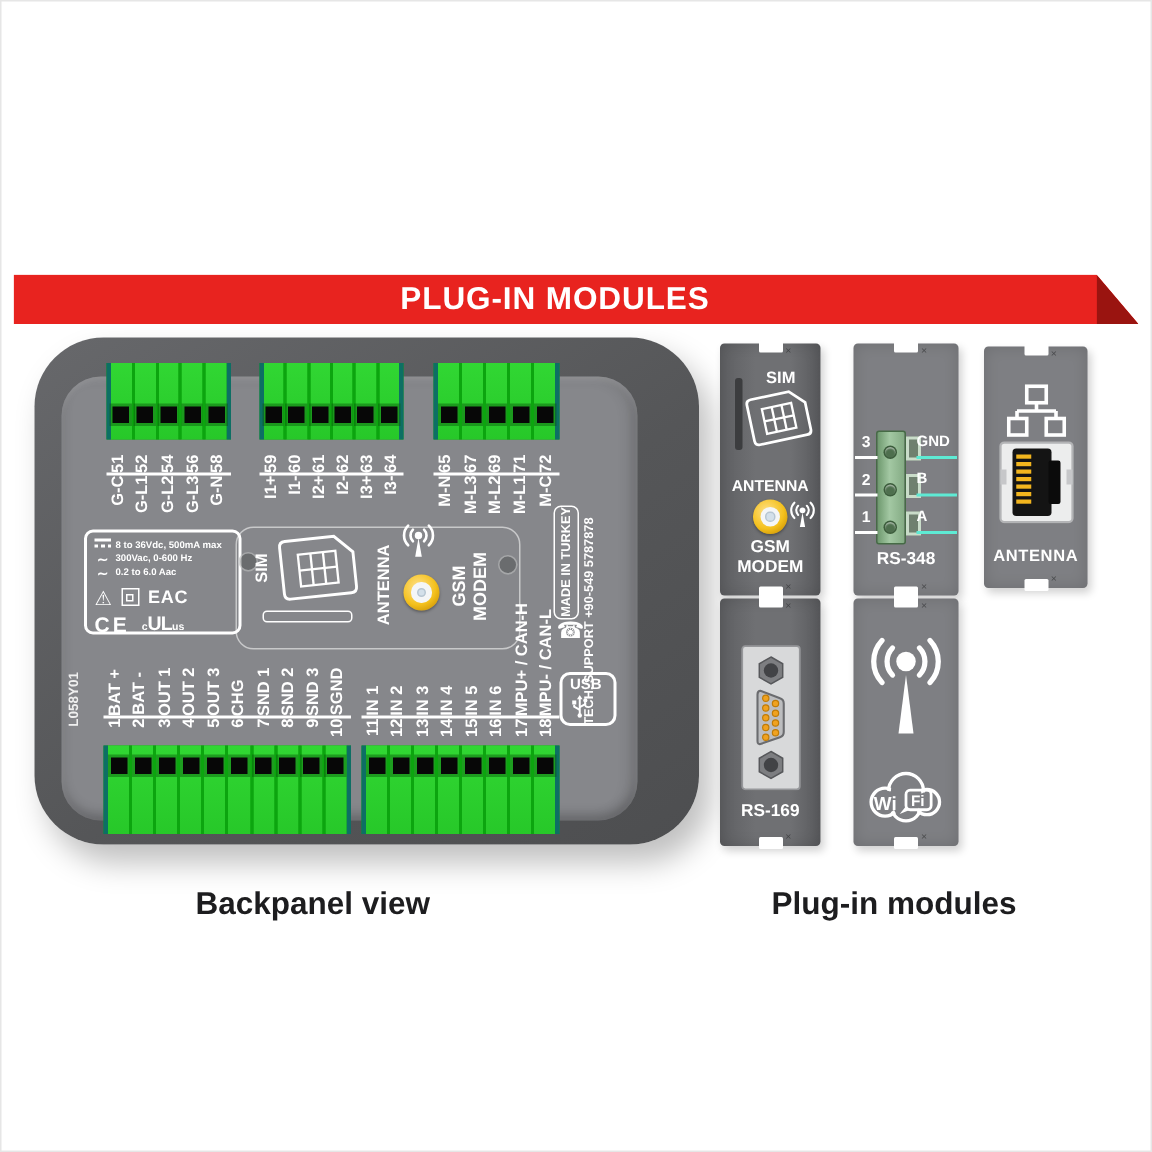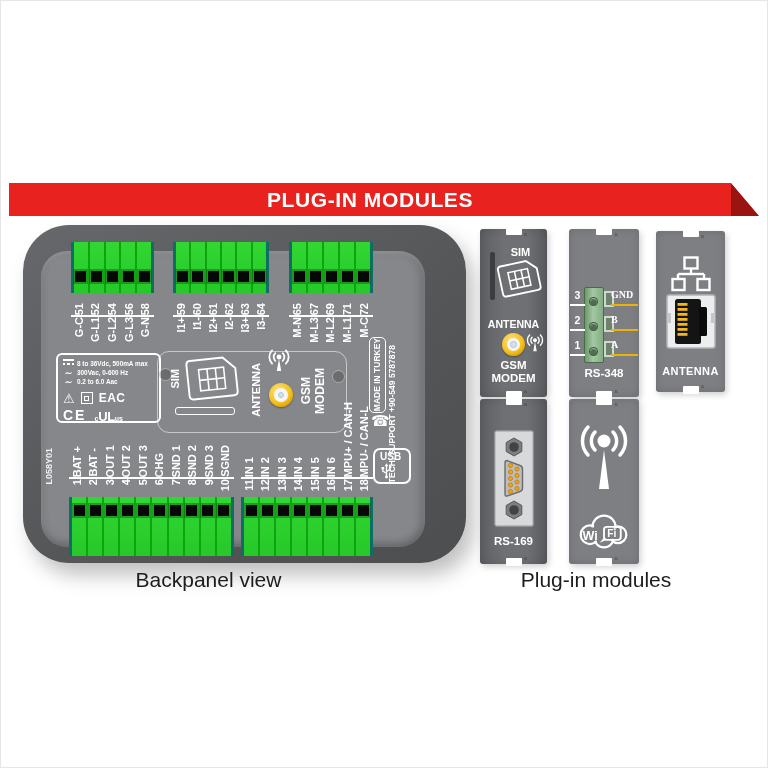--- a/index.html
+++ b/index.html
@@ -8,21 +8,21 @@
 
   
   .banner{position:absolute;left:8px;top:182px;width:750px;height:33px;background:#e8231f;
           clip-path:polygon(0 0, calc(100% - 28px) 0, 100% 100%, 0 100%);}
   .banner-fold{position:absolute;right:0;top:0;width:28px;height:33px;background:#9a1410;
           clip-path:polygon(0 0, 100% 100%, 0 100%);}
   .banner-title{position:absolute;left:0;right:28px;top:0;height:33px;line-height:33px;text-align:center;
           color:#fff;font-weight:bold;font-size:21px;letter-spacing:.6px;}
 
   
-  .caption{position:absolute;top:567px;font-weight:normal;font-size:21px;color:#1d1d1f;text-align:center;}
+  .caption{position:absolute;top:590px;font-weight:bold;font-size:21px;color:#1d1d1f;text-align:center;}
   .cap-back{left:75px;width:265px;}
   .cap-mod{left:465px;width:260px;}
 
   
   .device{position:absolute;left:22px;top:224px;width:443px;height:338px;border-radius:46px;
           background:linear-gradient(145deg,#67686b,#555658 55%,#4d4e50);
           box-shadow:8px 12px 20px rgba(0,0,0,.25);}
   .panel{position:absolute;left:18px;top:26px;width:384px;height:296px;background:#86878b;border-radius:26px;
           box-shadow:inset 0 2px 4px rgba(255,255,255,.18), inset 0 -4px 8px rgba(0,0,0,.2), inset -5px 0 9px rgba(0,0,0,.12);}
 
@@ -50,21 +50,21 @@
 
   
   .ratings{position:absolute;left:33px;top:128px;width:105px;height:70px;border:2px solid #fff;border-radius:6px;
            box-sizing:border-box;padding:4px 4px 2px 5px;color:#fff;}
   .rline{display:flex;align-items:center;gap:3px;font-size:6.4px;font-weight:bold;height:9px;}
   .dc-icon{display:inline-block;width:11px;height:7px;border-top:2px solid #fff;position:relative;flex:0 0 11px;}
   .dc-icon::after{content:"";position:absolute;left:0;top:2px;width:11px;height:2px;
            background:repeating-linear-gradient(90deg,#fff 0 2.5px,transparent 2.5px 4.5px);}
   .ac-icon{font-size:9px;font-weight:bold;width:11px;flex:0 0 11px;text-align:center;}
   .rsyms{display:flex;align-items:center;gap:6px;margin-top:3px;height:18px;}
-  .rsyms2{display:flex;gap:8px;margin-top:0;height:17px;}
+  .rsyms2{display:flex;align-items:center;gap:8px;margin-top:0;height:17px;}
   .warn{font-size:13px;line-height:1;}
   .dblsq{width:12px;height:12px;border:1.6px solid #fff;display:inline-flex;align-items:center;justify-content:center;box-sizing:border-box;}
   .dblsq span{width:5px;height:5px;border:1.2px solid #fff;box-sizing:border-box;}
   .eac{font-size:12px;font-weight:800;letter-spacing:.5px;}
   .ce{font-size:14px;font-weight:bold;letter-spacing:2px;}
   .ulmark i{font-style:normal;font-size:7px;font-weight:bold;}
   .ulmark b{font-size:13px;font-weight:800;letter-spacing:-.5px;}
 
   
   .vbox{position:absolute;display:flex;align-items:center;justify-content:center;overflow:visible;}
@@ -96,21 +96,21 @@
   .simslotbar{position:absolute;left:10px;top:23px;width:5px;height:48px;background:#3c3d3f;border-radius:2px;}
   .r485body{position:absolute;left:15px;top:58px;width:20px;height:76px;border:1px solid #466b46;border-radius:2px;
             background:linear-gradient(90deg,#6e996e,#a3c8a3 45%,#84ab84);box-sizing:border-box;}
   .r485f{position:absolute;left:35px;width:10px;height:16px;border:2px solid #c9dcc9;background:#6f806f;box-sizing:border-box;}
   .r485s{position:absolute;left:21px;width:7px;height:7px;border-radius:50%;background:#4e6f4e;
          box-shadow:inset 0 1px 1px rgba(255,255,255,.5),0 0 0 1px #3c5c3c;}
   .r485rows{position:absolute;left:1px;top:60px;width:68px;}
   .r485row{display:flex;height:25px;}
   .rnum{width:15px;height:15px;border-bottom:2px solid #fff;font-size:10.5px;font-weight:bold;color:#fff;text-align:center;}
   .rmid{flex:1;}
-  .rlab{width:27px;height:15px;border-bottom:2px solid #eab308;font-size:10px;font-weight:bold;color:#fff;font-family:Liberation Serif, serif;}
+  .rlab{width:27px;height:15px;border-bottom:2px solid #5eead4;font-size:10px;font-weight:bold;color:#fff;}
   .plate232{position:absolute;left:14px;top:31px;}
   .rj45wrap{position:absolute;left:10px;top:63px;}
   .neticon{position:absolute;left:15px;top:25px;}
   .wifiant{position:absolute;left:7px;top:24px;}
   .wificloud{position:absolute;left:8px;top:112px;}
   .gsmname{position:absolute;left:0;right:0;top:130px;text-align:center;color:#fff;font-weight:bold;font-size:11.5px;line-height:13px;}
 </style>
 </head>
 <body>
 

